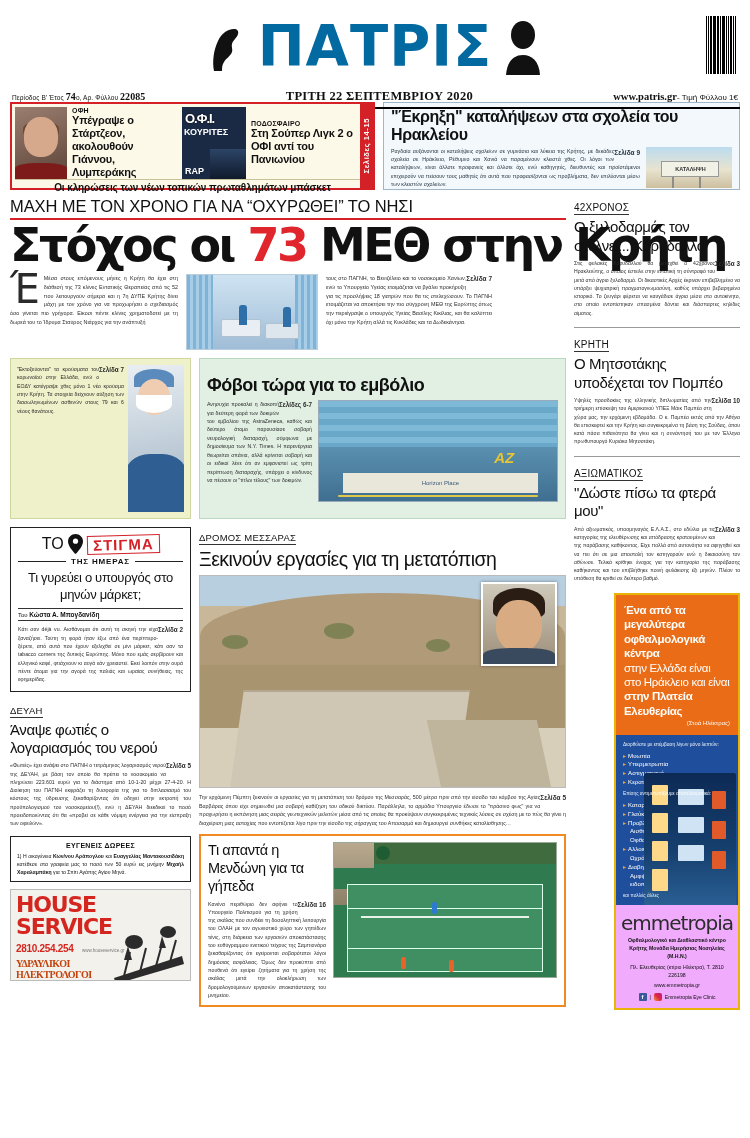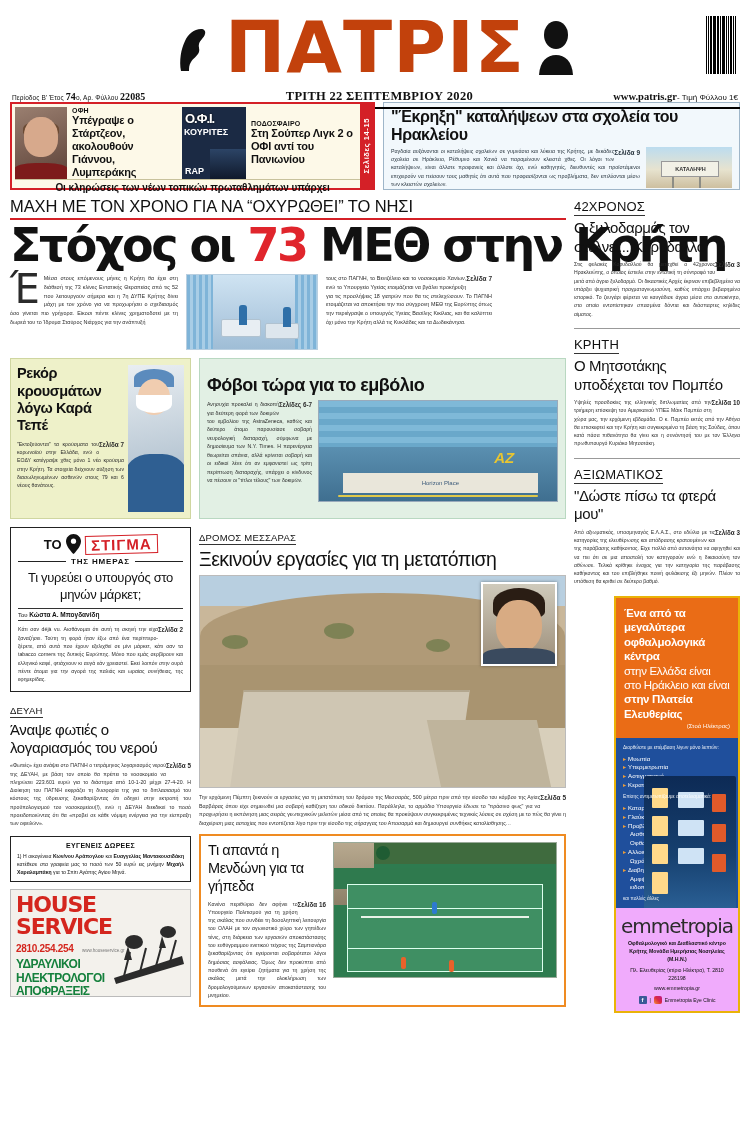--- a/index.html
+++ b/index.html
@@ -12,22 +12,22 @@
     overflow: hidden;
     position: relative;
   }
   .page { width: 750px; height: 1138px; position: relative; padding: 0 10px; }
 
   
   .masthead { position: relative; height: 96px; padding-top: 14px; }
   .masthead-row { display: flex; align-items: center; justify-content: center; height: 66px; gap: 10px; }
   .logo-text {
     font-family: "DejaVu Sans", sans-serif;
-    font-weight: bold; font-size: 72px; letter-spacing: 1px;
-    line-height: 1; color: #c2410c;
+    font-weight: bold; font-size: 56px; letter-spacing: 1px;
+    line-height: 1; color: #0369a1;
   }
   .portrait { width: 42px; height: 56px; position: relative; }
   .portrait svg { width: 100%; height: 100%; display: block; }
   .barcode { position: absolute; right: 4px; top: 16px; width: 30px; height: 58px; display: flex; gap: 1px; }
   .barcode i { display: block; width: 2px; height: 100%; background: #000; }
   .barcode i:nth-child(2n) { width: 1px; }
   .barcode i:nth-child(3n) { width: 3px; }
   .tagline {
     text-align: center; font-family: "Liberation Serif", serif; font-weight: bold;
     font-size: 10.5px; letter-spacing: 1.6px; margin-top: 1px;
@@ -128,21 +128,21 @@
   .az-photo .sign-base { position:absolute; left:10%; bottom:8px; width:82%; height:20px; background:#e9e6da; display:flex; align-items:center; justify-content:center; }
   .az-photo .sign-base span { font-size:6px; color:#3b5a7a; }
   .az-photo .az-mark { position:absolute; right:18%; top:48%; color:#e8c531; font-size:15px; font-weight:bold; font-style:italic; }
   .az-photo .yellowline { position:absolute; left:8%; bottom:4px; width:84%; height:2px; background:#e0c94a; border-radius:2px; }
 
   
   .third-row { display: flex; gap: 8px; margin-top: 8px; }
   .stigma-col { width: 181px; }
   .stigma-box { border: 1px solid #222; padding: 6px 7px 7px; }
   .stigma-top { display: flex; align-items: center; justify-content: center; gap: 4px; }
-  .stigma-to { font-size: 13px; font-weight: bold; }
+  .stigma-to { font-size: 16px; font-weight: normal; }
   .pin-icon { width: 15px; height: 20px; }
   .stigma-stamp {
     border: 1.6px solid #d42027; color: #d42027; font-weight: bold;
     font-size: 15px; padding: 0 5px; letter-spacing: 1px; transform: rotate(-1.5deg);
   }
   .stigma-sub { display: flex; align-items: center; gap: 5px; margin: 3px 0 4px; }
   .stigma-sub i { flex: 1; height: 1px; background: #222; display: block; }
   .stigma-sub span { font-size: 8px; font-weight: bold; letter-spacing: .8px; }
   .stigma-head { text-align: center; font-size: 13px; line-height: 1.28; letter-spacing: -.3px; }
   .stigma-by { border-top: 1px solid #333; border-bottom: 1px solid #333; margin: 5px 0 4px; padding: 2px 0; font-size: 6px; }
@@ -154,27 +154,27 @@
   .sec-kicker { font-size: 9.5px; border-bottom: 1px solid #333; display: inline-block; padding-bottom: 1px; margin-bottom: 3px; letter-spacing: .2px; }
   .deyah-head { font-size: 15px; line-height: 1.22; letter-spacing: -.4px; margin-bottom: 4px; }
   .deyah-body { font-size: 5.2px; line-height: 1.6; text-align: justify; color: #2b2b2b; }
   .deyah-body .pg { font-weight: bold; font-size: 6.3px; float: right; }
 
   .dores-box { border: 1px solid #222; padding: 5px 6px; margin-top: 8px; }
   .dores-title { text-align: center; font-size: 7px; font-weight: bold; letter-spacing: .3px; margin-bottom: 3px; }
   .dores-body { font-size: 5.1px; line-height: 1.6; text-align: justify; }
 
   .houseservice {
-    margin-top: 7px; border: 1px solid #bbb; background: #f3f1ec; padding: 4px 5px 5px; position: relative; overflow: hidden; height: 108px;
+    margin-top: 7px; border: 1px solid #bbb; background: #f3f1ec; padding: 4px 5px 5px; position: relative; overflow: hidden; height: 92px;
   }
   .hs-title { color: #d4261e; font-family:"DejaVu Sans",sans-serif; font-weight: bold; font-size: 22px; letter-spacing: -1.2px; line-height: 1; }
   .hs-phone { color: #d4261e; font-weight: bold; font-size: 10px; letter-spacing: -.3px; }
   .hs-site { font-size: 4.5px; color: #777; display:inline-block; margin-left:4px; }
   .hs-list { margin-top: 2px; }
-  .hs-list div { color: #15803d; font-family:Liberation Sans, sans-serif; font-weight: bold; font-size: 12px; line-height: 1.12; letter-spacing: -.5px; }
+  .hs-list div { color: #c2410c; font-family:Liberation Serif, serif; font-weight: bold; font-size: 10px; line-height: 1.12; letter-spacing: -.5px; }
   .hs-art { position: absolute; right: 4px; top: 32px; width: 76px; height: 62px; }
 
   
   .messara-col { flex: 1; }
   .messara-head { font-size: 19.5px; letter-spacing: -.5px; margin-bottom: 4px; }
   .messara-photo { width: 100%; height: 213px; position: relative; overflow: hidden; border: 1px solid #bbb;
     background: linear-gradient(180deg,#b8cfe0 0 14%,#c9b79a 14% 40%,#a99470 40% 72%,#d8cfbb 72% 100%); }
   .messara-photo .hill { position:absolute; top:8%; left:0; right:0; height:34%; background:#b09a77; border-radius:50% 50% 0 0 / 60% 60% 0 0; }
   .messara-photo .road { position:absolute; bottom:0; left:10%; width:62%; height:46%;
     background:#cfc6b3; transform: skewX(-8deg); border-top:2px solid #b3a78f; }
@@ -202,21 +202,21 @@
   .tennis-photo .line2 { position:absolute; left:6%; top:78%; width:88%; height:1px; background:#dfe; }
   .tennis-photo .wall { position:absolute; left:0; top:18%; width:100%; height:16%; background:#2f7a4e; }
   .tennis-photo .plr1 { position:absolute; left:44%; top:44%; width:5px; height:12px; background:#2e7ad0; border-radius:2px; }
   .tennis-photo .plr2 { position:absolute; left:30%; bottom:6%; width:5px; height:12px; background:#e8622a; border-radius:2px; }
   .tennis-photo .plr3 { position:absolute; left:52%; bottom:4%; width:5px; height:12px; background:#e8622a; border-radius:2px; }
   .tennis-photo .rockwall { position:absolute; left:0; top:0; width:18%; height:46%; background:linear-gradient(180deg,#b8a98f,#8d8068); }
   .tennis-photo .palm { position:absolute; left:19%; top:2%; width:14px; height:14px; background:#1f5c33; border-radius:50%; }
 
   
   .rc-item { margin-bottom: 10px; }
-  .rc-kicker { font-size: 13px; border-bottom: 1px solid #333; display: inline-block; padding-bottom: 1px; margin-bottom: 3px; letter-spacing: .2px; }
+  .rc-kicker { font-size: 10px; border-bottom: 1px solid #333; display: inline-block; padding-bottom: 1px; margin-bottom: 3px; letter-spacing: .2px; }
   .rc-head { font-size: 15px; line-height: 1.24; letter-spacing: -.4px; margin-bottom: 4px; }
   .rc-body { font-size: 5.1px; line-height: 1.62; text-align: justify; color: #2b2b2b; }
   .rc-body .pg { font-weight: bold; font-size: 6.3px; float: right; }
   .rc-sep { border-top: 1px solid #999; margin: 7px 0 6px; }
 
   .eye-ad { border: 2px solid #eab308; margin-left: 40px; }
   .eye-top { background: #ea6c16; color: #fff; padding: 8px 8px 9px; }
   .eye-l1 { font-size: 11.5px; font-weight: bold; line-height: 1.26; letter-spacing: -.3px; }
   .eye-l2 { font-size: 11.5px; line-height: 1.26; letter-spacing: -.3px; }
   .eye-l2 b { font-weight: normal; }
@@ -304,21 +304,21 @@
           <div class="ofi-txt">Ο.Φ.Ι.</div>
           <div class="ofi-sub">ΚΟΥΡΙΤΕΣ</div>
           <div class="crowd"></div>
           <div class="ofi-rap">RAP</div>
         </div>
         <div class="sp-col" style="padding-right:14px">
           <div class="sp-kicker">ΠΟΔΟΣΦΑΙΡΟ</div>
           <div class="sp-head">Στη Σούπερ Λιγκ 2 ο ΟΦΙ αντί του Πανιωνίου</div>
         </div>
       </div>
-      <div class="sports-bottom">Οι κληρώσεις των νέων τοπικών πρωταθλημάτων υπάρχει</div>
+      <div class="sports-bottom">Οι κληρώσεις των νέων τοπικών πρωταθλημάτων μπάσκετ</div>
       <div class="pages-tab">
           <span>Σελίδες 14-15</span>
         </div>
     </div>
 
     <div class="schools-box">
       <div class="schools-head">"Έκρηξη" καταλήψεων στα σχολεία του Ηρακλείου</div>
       <div class="schools-body">
         <div class="schools-text">
           <span class="pg">Σελίδα 9</span>
@@ -356,21 +356,20 @@
           <div class="lb-col" style="width:166px">
             <span class="pg">Σελίδα 7</span>
             <span>τους στο ΠΑΓΝΗ, το Βενιζέλειο και το νοσοκομείο Χανίων, ενώ το Υπουργείο Υγείας ετοιμάζεται να βγάλει προκήρυξη για τις προσλήψεις 18 γιατρών που θα τις στελεχώσουν. Το ΠΑΓΝΗ ετοιμάζεται να αποκτήσει την πιο σύγχρονη ΜΕΘ της Ευρώπης όπως την περιέγραψε ο υπουργός Υγείας Βασίλης Κικίλιας, και θα καλύπτει όχι μόνο την Κρήτη αλλά τις Κυκλάδες και τα Δωδεκάνησα.</span>
           </div>
         </div>
       </div>
 
       <div class="covid-row">
         <div class="rekor-box">
           <div class="rekor-txtcol">
-            <div class="rekor-head">Ρεκόρ κρουσμάτων λόγω Καρά Τεπέ</div>
             <div class="rekor-body">
               <span class="pg">Σελίδα 7</span>
               <span>"Εκτοξεύονται" τα κρούσματα του κορωνοϊού στην Ελλάδα, ενώ ο ΕΟΔΥ κατέγραψε χθες μόνο 1 νέο κρούσμα στην Κρήτη. Τα στοιχεία δείχνουν αύξηση των διασωληνωμένων ασθενών στους 79 και 6 νέους θανάτους.</span>
             </div>
           </div>
           <div class="rekor-photo">
             <div class="scrub"></div>
               <div class="cap"></div>
               <div class="face2"></div>
               <div class="mask"></div>

